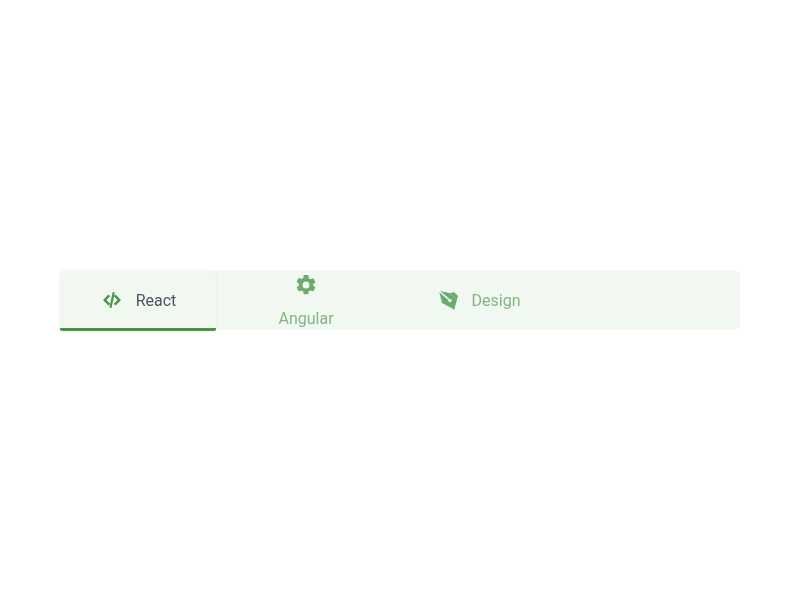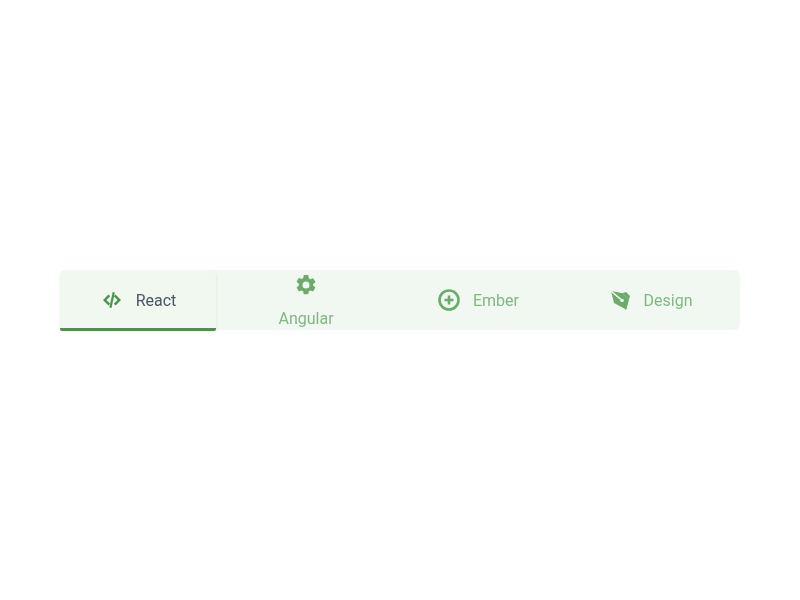--- a/index.html
+++ b/index.html
@@ -90,30 +90,20 @@
 
   <div class="tab">
     <span class="icon">
       <svg viewBox="0 0 24 24" width="26" height="26" fill="currentColor">
         <path d="M19.14 12.94a7.07 7.07 0 0 0 .05-.94 7.07 7.07 0 0 0-.05-.94l2.03-1.58a.5.5 0 0 0 .12-.64l-1.92-3.32a.5.5 0 0 0-.61-.22l-2.39.96a7.03 7.03 0 0 0-1.62-.94l-.36-2.54A.5.5 0 0 0 13.9 2h-3.8a.5.5 0 0 0-.49.42l-.36 2.54c-.58.24-1.13.55-1.62.94l-2.39-.96a.5.5 0 0 0-.61.22L2.71 8.48a.5.5 0 0 0 .12.64l2.03 1.58a7.07 7.07 0 0 0-.05.94c0 .32.02.63.05.94l-2.03 1.58a.5.5 0 0 0-.12.64l1.92 3.32c.14.24.43.34.61.22l2.39-.96c.49.39 1.04.7 1.62.94l.36 2.54a.5.5 0 0 0 .49.42h3.8a.5.5 0 0 0 .49-.42l.36-2.54c.58-.24 1.13-.55 1.62-.94l2.39.96c.18.12.47.02.61-.22l1.92-3.32a.5.5 0 0 0-.12-.64l-2.03-1.58zM12 15.5A3.5 3.5 0 1 1 12 8.5a3.5 3.5 0 0 1 0 7z"></path>
       </svg>
     </span>
     <span class="label">Angular</span>
   </div>
 
-  <div class="tab">
-    <span class="icon">
-      <svg viewBox="0 0 24 24" width="26" height="26" fill="none" stroke="currentColor" stroke-width="2.6">
-        <circle cx="12" cy="12" r="9.5"></circle>
-        <line x1="12" y1="7.5" x2="12" y2="16.5"></line>
-        <line x1="7.5" y1="12" x2="16.5" y2="12"></line>
-      </svg>
-    </span>
-    <span class="label">Ember</span>
-  </div>
 
   <div class="tab">
     <span class="icon">
       <svg viewBox="0 0 24 24" width="26" height="26" fill="currentColor">
         <path d="M3 3 L14 5.5 L20.5 12 L18 22 L3 3 Z M3 3 L13.2 13.2" stroke="currentColor" stroke-width="0" fill="currentColor"></path>
         <path d="M3 3 L14 5.2 L20.8 12 L18.2 21.5 L6 15 Z" fill="currentColor"></path>
         <circle cx="14" cy="12.5" r="1.8" fill="#f1f8f1"></circle>
         <path d="M3 3 L12.8 11.3" stroke="#f1f8f1" stroke-width="1.6"></path>
         <path d="M18 4 L22 8 L20.8 12 L14 5.2 Z" fill="currentColor"></path>
       </svg>

